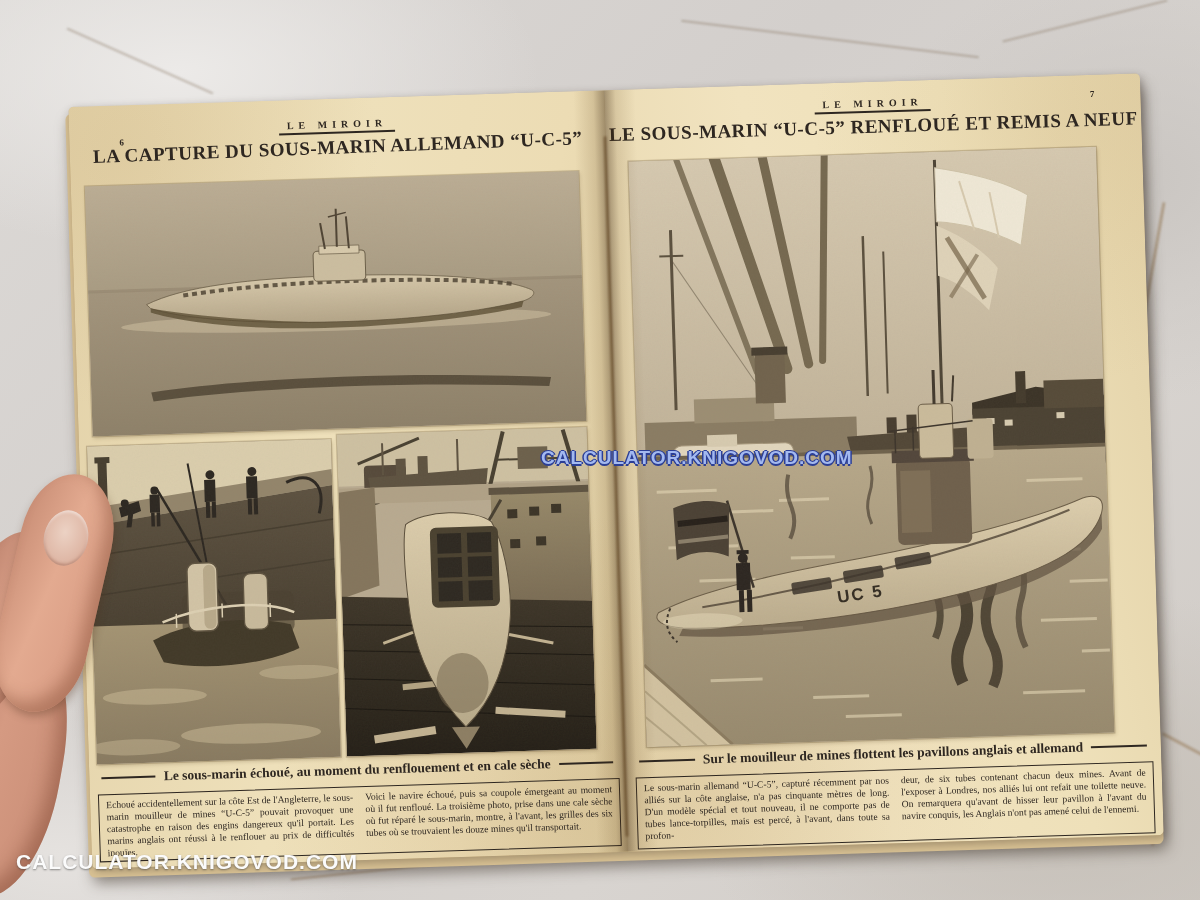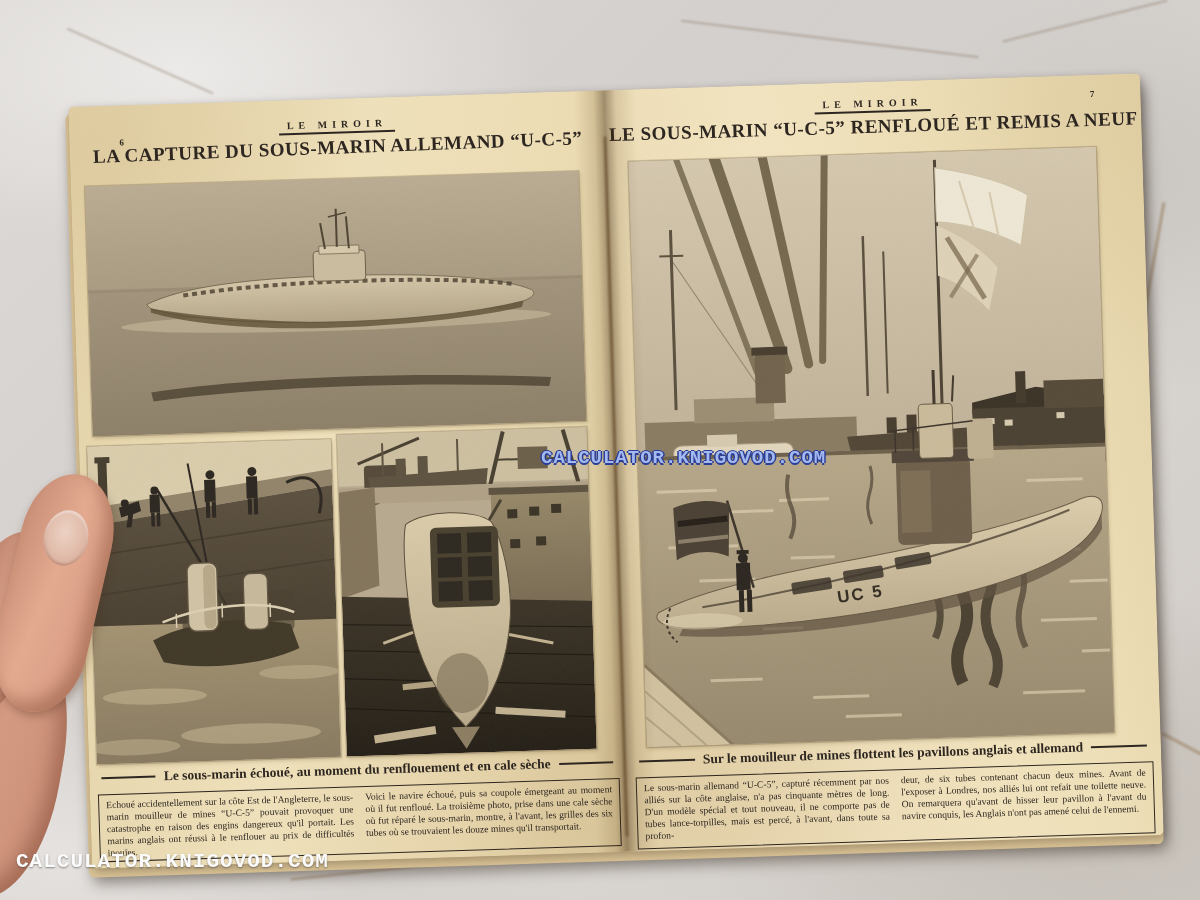--- a/index.html
+++ b/index.html
@@ -61,21 +61,21 @@
     box-shadow:inset -8px -6px 14px rgba(110,55,35,.35);}
   .thumb{position:absolute;left:22px;top:24px;width:92px;height:242px;border-radius:46px/66px;
     transform:rotate(13deg);
     background:linear-gradient(100deg,#c78c74 0%,#e3aa90 45%,#d79a82 100%);
     box-shadow:inset -10px -8px 16px rgba(115,60,38,.38), 2px 4px 8px rgba(80,50,30,.35);}
   .nail{position:absolute;left:58px;top:62px;width:44px;height:56px;border-radius:50%;
     transform:rotate(13deg);
     background:radial-gradient(ellipse at 45% 40%, #ecd2c4 0%, #ddb4a2 70%, #cf9f8d 100%);
     box-shadow:inset 0 2px 3px rgba(255,255,255,.5), inset 0 -2px 3px rgba(140,80,60,.4);}
   
-  .wm{position:absolute;font-family:Liberation Mono, monospace;font-weight:bold;
+  .wm{position:absolute;font-family:Liberation Sans, sans-serif;font-weight:bold;
     white-space:nowrap;z-index:60;letter-spacing:1px;}
   .wm.center{left:541px;top:447px;font-size:19px;color:#a3b9f0;
     text-shadow:1.5px 0 0 #2c3f96,-1.5px 0 0 #2c3f96,0 1.5px 0 #2c3f96,0 -1.5px 0 #2c3f96;}
   .wm.bottom{left:16px;top:850px;font-size:21px;color:#fbfbfb;
     text-shadow:0 1px 2px rgba(60,60,60,.55);}
 </style>
 </head>
 <body>
 
 <div id="stage">

